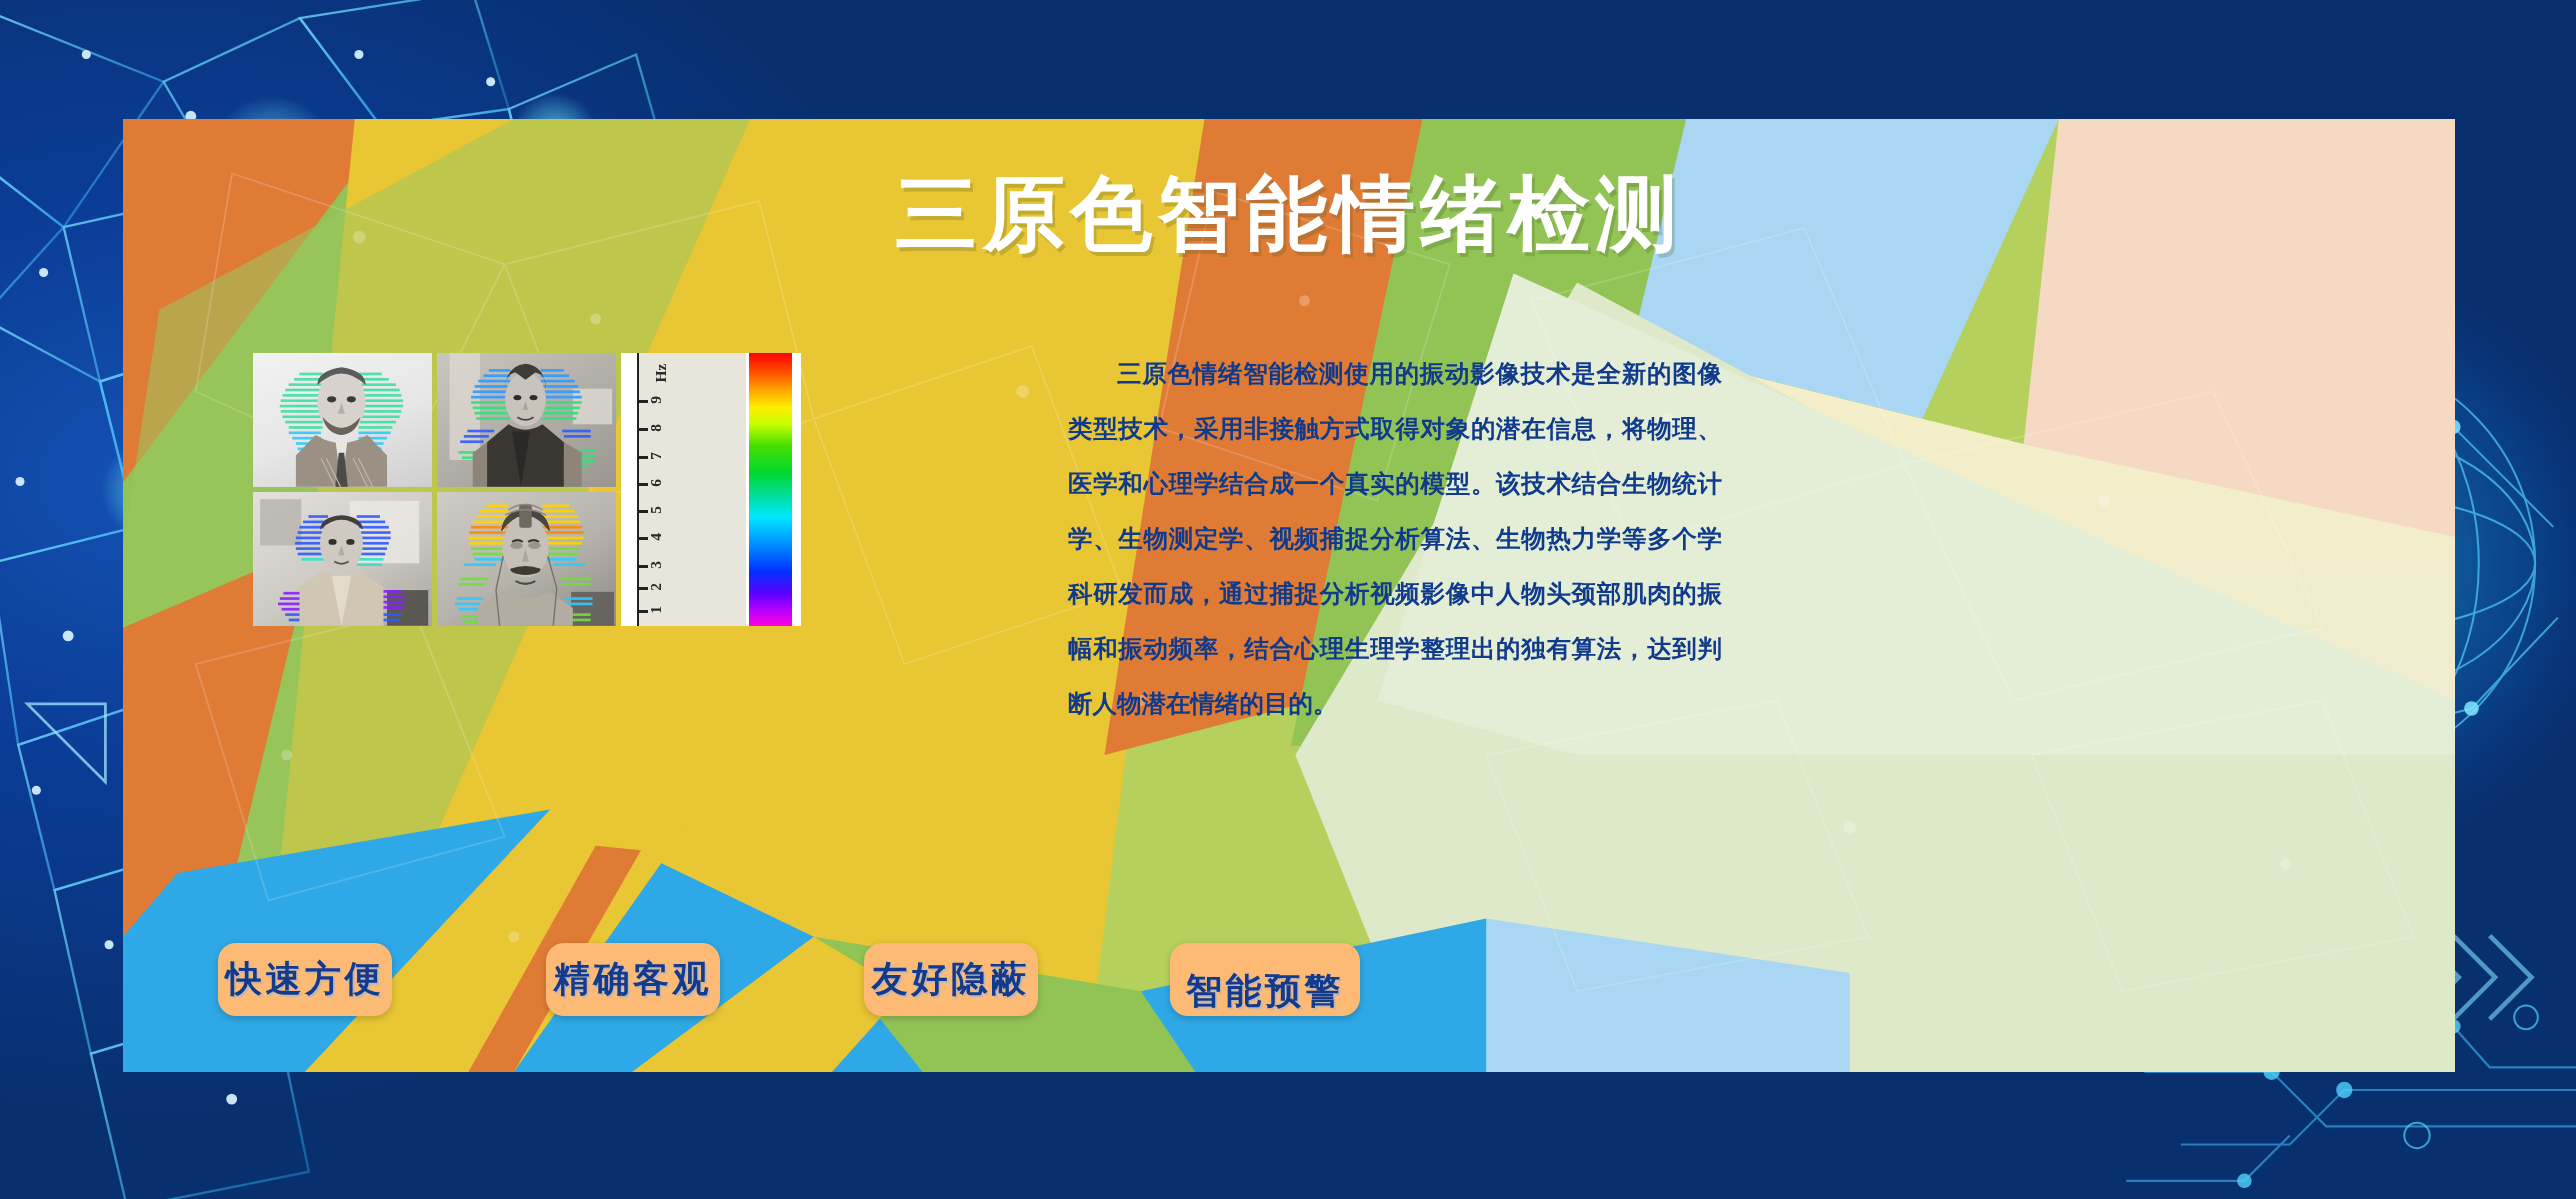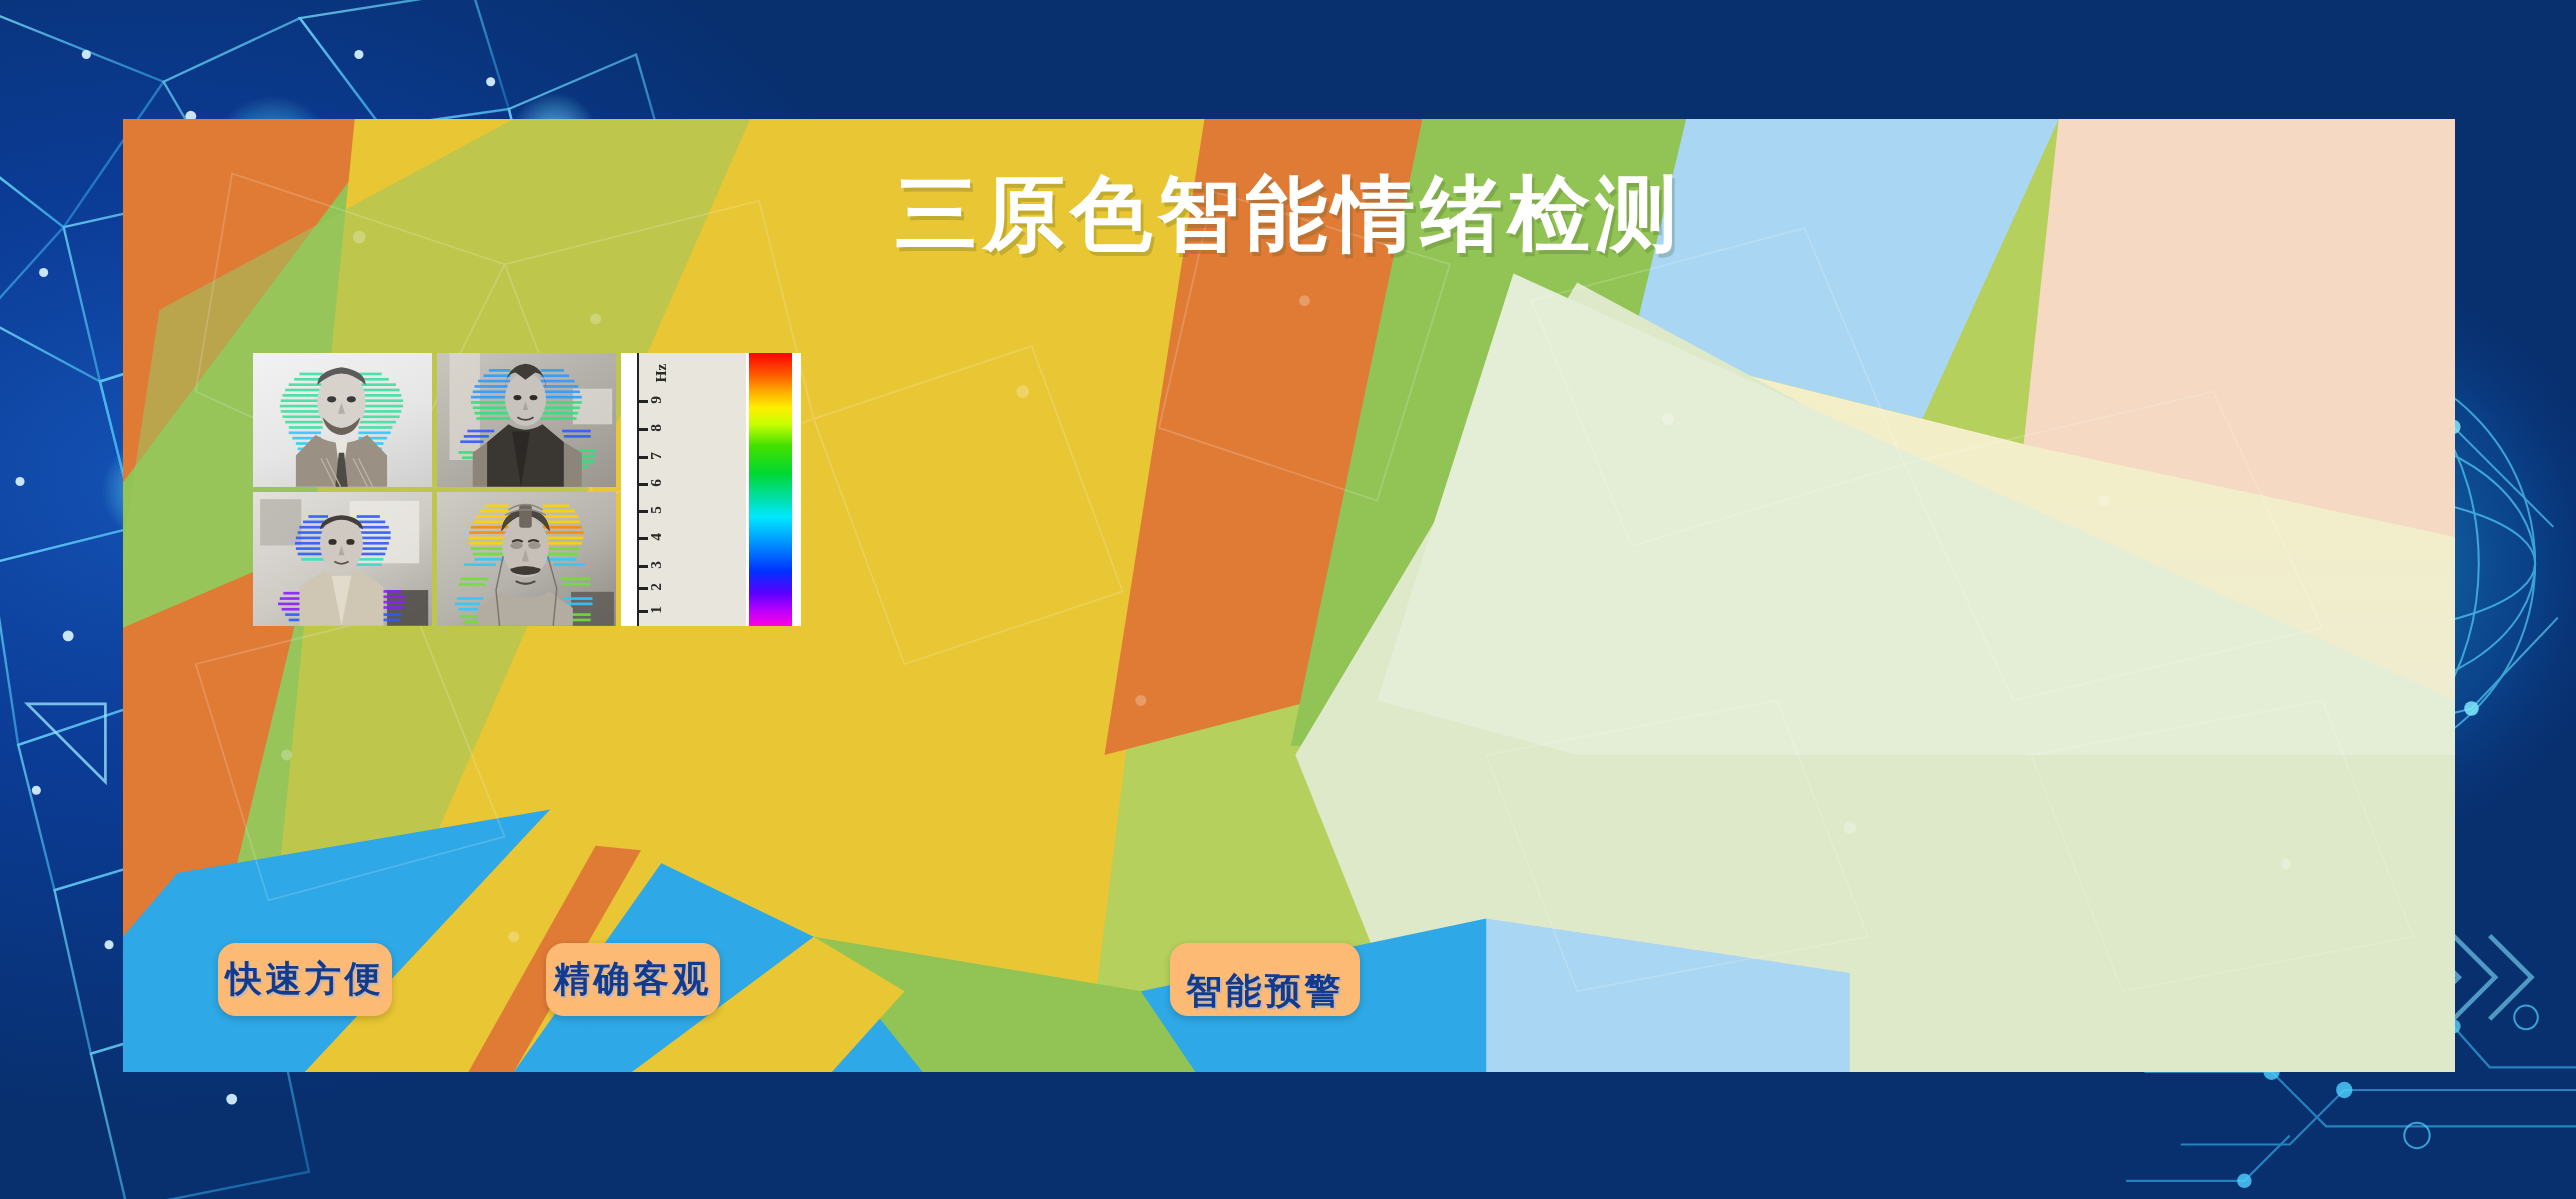--- a/index.html
+++ b/index.html
@@ -565,27 +565,31 @@
         <div class="tlabel" style="top:212px">3</div>
       <div class="tick" style="top:234px"></div>
         <div class="tlabel" style="top:234px">2</div>
       <div class="tick" style="top:257px"></div>
         <div class="tlabel" style="top:257px">1</div>
     </div>
     <div id="cb-gradient"></div>
   </div>
 
 
+  <div id="paragraph">三原色情绪智能检测使用的振动影像技术是全新的图像类型技术，采用非接触方式取得对象的潜在信息，将物理、医学和心理学结合成一个真实的模型。该技术结合生物统计学、生物测定学、视频捕捉分析算法、生物热力学等多个学科研发而成，通过捕捉分析视频影像中人物头颈部肌肉的振幅和振动频率，结合心理生理学整理出的独有算法，达到判断人物潜在情绪的目的。</div>
 
   <div id="pills">
     <div class="pill" id="pill-0">
       <span>快速方便</span>
     </div>
     <div class="pill" id="pill-1">
       <span>精确客观</span>
     </div>
+    <div class="pill" id="pill-2">
+      <span>友好隐蔽</span>
+    </div>
     <div class="pill" id="pill-3">
       <span>智能预警</span>
     </div>
   </div>
 
 </div>
 
 
 </body></html>

